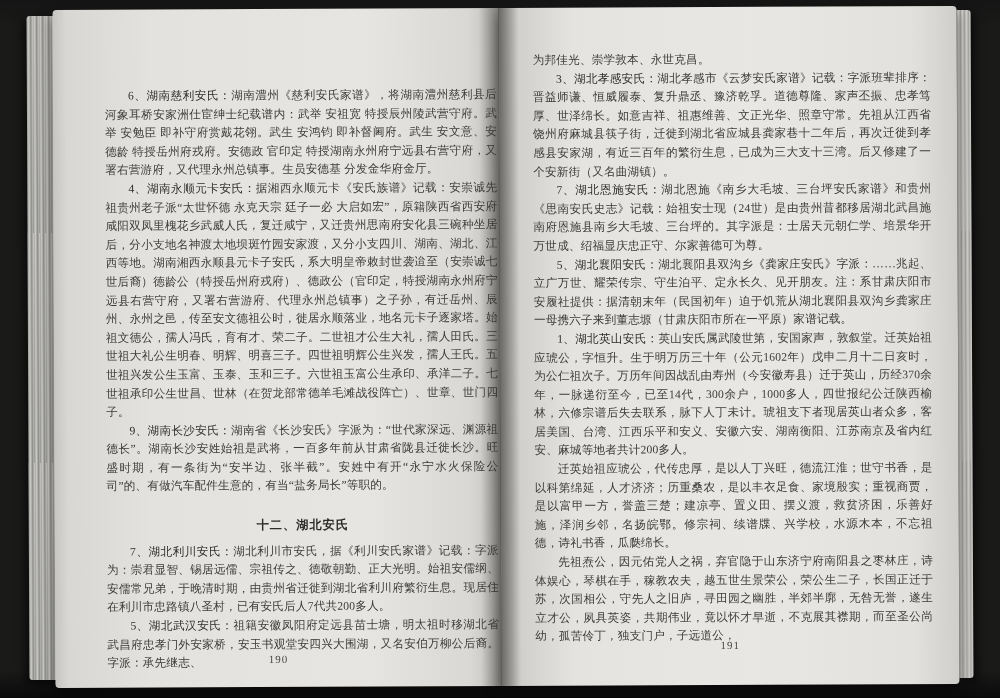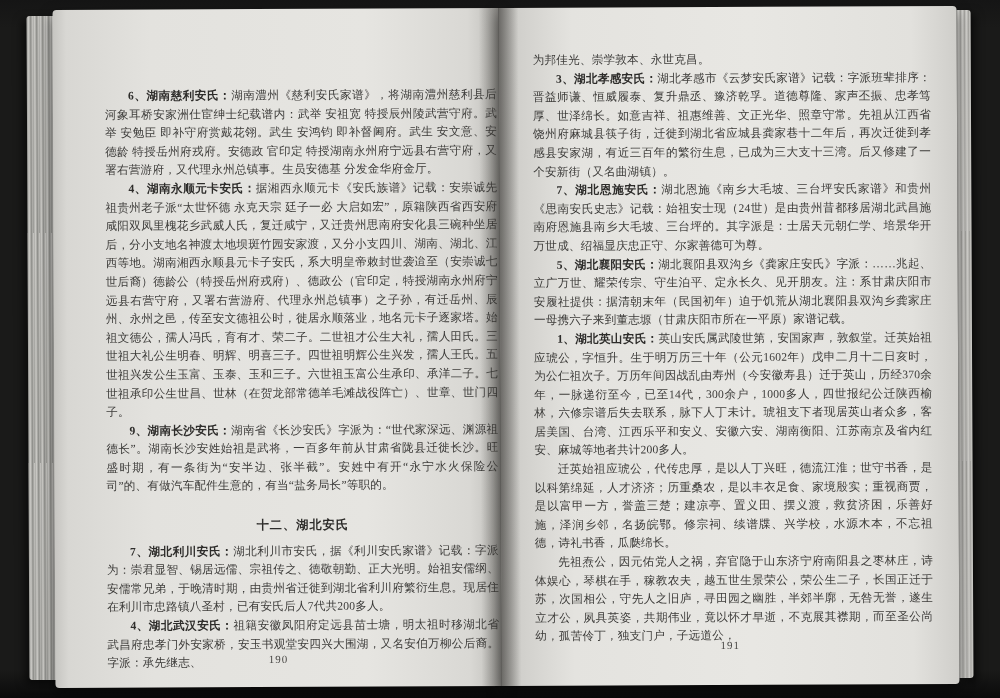--- a/index.html
+++ b/index.html
@@ -57,21 +57,21 @@
     position:absolute;
     color:#3c3b39;
     font-size:11.6px;line-height:18.6px;
     text-align:justify;
     letter-spacing:.2px;
   }
   .page.left .text-block{left:52px;top:78px;width:392px;}
   .page.right .text-block{left:34px;top:44px;width:398px;}
   .text-block p{margin:0;text-indent:2em;}
   .text-block p.cont{text-indent:0;}
-  .text-block p b{font-weight:bold;color:#2e2d2b;}
+  .text-block p b{font-weight:normal;color:#2e2d2b;}
   .section-heading{
     text-align:center;font-weight:bold;color:#2e2d2b;
     margin:20px 0 8px 0;font-size:12.2px;letter-spacing:1px;
   }
   .page-number{
     position:absolute;bottom:22px;left:0;width:100%;
     text-align:center;font-size:11px;color:#4a4947;letter-spacing:1px;
   }
   .page.right .page-number{bottom:34px;}
 </style>
@@ -84,21 +84,21 @@
   <div class="edge-stack-left"></div>
   <div class="edge-stack-right"></div>
 
   <div class="page left">
     <div class="text-block" id="left-paras">
         <p><b>6、湖南慈利安氏：</b>湖南澧州《慈利安氏家谱》，将湖南澧州慈利县后河象耳桥安家洲仕宦绅士纪载谱内：武举 安祖宽 特授辰州陵武营守府。武举 安勉臣 即补守府赏戴花翎。武生 安鸿钧 即补督阃府。武生 安文意、安德龄 特授岳州府戎府。安德政 官印定 特授湖南永州府宁远县右营守府，又署右营游府，又代理永州总镇事。生员安德基 分发金华府金厅。</p>
         <p><b>4、湖南永顺元卡安氏：</b>据湘西永顺元卡《安氏族谱》记载：安崇诚先祖贵州老子派“太世怀德 永克天宗 廷子一必 大启如宏”，原籍陕西省西安府咸阳双凤里槐花乡武威人氏，复迁咸宁，又迁贵州思南府安化县三碗种坐居后，分小支地名神渡太地坝斑竹园安家渡，又分小支四川、湖南、湖北、江西等地。湖南湘西永顺县元卡子安氏，系大明皇帝敕封世袭迨至（安崇诚七世后裔）德龄公（特授岳州府戎府）、德政公（官印定，特授湖南永州府宁远县右营守府，又署右营游府、代理永州总镇事）之子孙，有迁岳州、辰州、永州之邑，传至安文德祖公时，徙居永顺落业，地名元卡子逐家塔。始祖文德公，孺人冯氏，育有才、荣二子。二世祖才公生大礼，孺人田氏。三世祖大礼公生明春、明辉、明喜三子。四世祖明辉公生兴发，孺人王氏。五世祖兴发公生玉富、玉泰、玉和三子。六世祖玉富公生承印、承洋二子。七世祖承印公生世昌、世林（在贺龙部常德羊毛滩战役阵亡）、世章、世门四子。</p>
         <p><b>9、湖南长沙安氏：</b>湖南省《长沙安氏》字派为：“世代家深远、渊源祖德长”。湖南长沙安姓始祖是武将，一百多年前从甘肃省陇县迁徙长沙。旺盛时期，有一条街为“安半边、张半截”。安姓中有开“永宁水火保险公司”的、有做汽车配件生意的，有当“盐务局长”等职的。</p>
         <div class="section-heading">十二、湖北安氏</div>
         <p><b>7、湖北利川安氏：</b>湖北利川市安氏，据《利川安氏家谱》记载：字派为：崇君显智、锡居远儒、宗祖传之、德敬朝勤、正大光明。始祖安儒纲、安儒常兄弟，于晚清时期，由贵州省迁徙到湖北省利川府繁衍生息。现居住在利川市忠路镇八圣村，已有安氏后人7代共200多人。</p>
-        <p><b>4、湖北武汉安氏：</b>祖籍安徽凤阳府定远县苗士塘，明太祖时移湖北省武昌府忠孝门外安家桥，安玉书观堂安四兴大围湖，又名安伯万柳公后裔。字派：承先继志、</p>
+        <p><b>5、湖北武汉安氏：</b>祖籍安徽凤阳府定远县苗士塘，明太祖时移湖北省武昌府忠孝门外安家桥，安玉书观堂安四兴大围湖，又名安伯万柳公后裔。字派：承先继志、</p>
       </div>
     <div class="page-number">190</div>
   </div>
 
   <div class="page right">
     <div class="text-block" id="right-paras">
         <p class="cont">为邦佳光、崇学敦本、永世克昌。</p>
         <p><b>3、湖北孝感安氏：</b>湖北孝感市《云梦安氏家谱》记载：字派班辈排序：晋益师谦、恒威履泰、复升鼎丞、豫济乾孚。道德尊隆、家声丕振、忠孝笃厚、世泽绵长。如意吉祥、祖惠维善、文正光华、照章守常。先祖从江西省饶州府麻城县筷子街，迁徙到湖北省应城县龚家巷十二年后，再次迁徙到孝感县安家湖，有近三百年的繁衍生息，已成为三大支十三湾。后又修建了一个安新街（又名曲湖镇）。</p>
         <p><b>7、湖北恩施安氏：</b>湖北恩施《南乡大毛坡、三台坪安氏家谱》和贵州《思南安氏史志》记载：始祖安士现（24世）是由贵州昔都移居湖北武昌施南府恩施县南乡大毛坡、三台坪的。其字派是：士居天元朝仁学、培景华开万世成、绍福显庆忠正守、尔家善德可为尊。</p>
         <p><b>5、湖北襄阳安氏：</b>湖北襄阳县双沟乡《龚家庄安氏》字派：……兆起、立广万世、耀荣传宗、守生泊平、定永长久、见开朋友。注：系甘肃庆阳市安履社提供：据清朝末年（民国初年）迫于饥荒从湖北襄阳县双沟乡龚家庄一母携六子来到董志塬（甘肃庆阳市所在一平原）家谱记载。</p>

